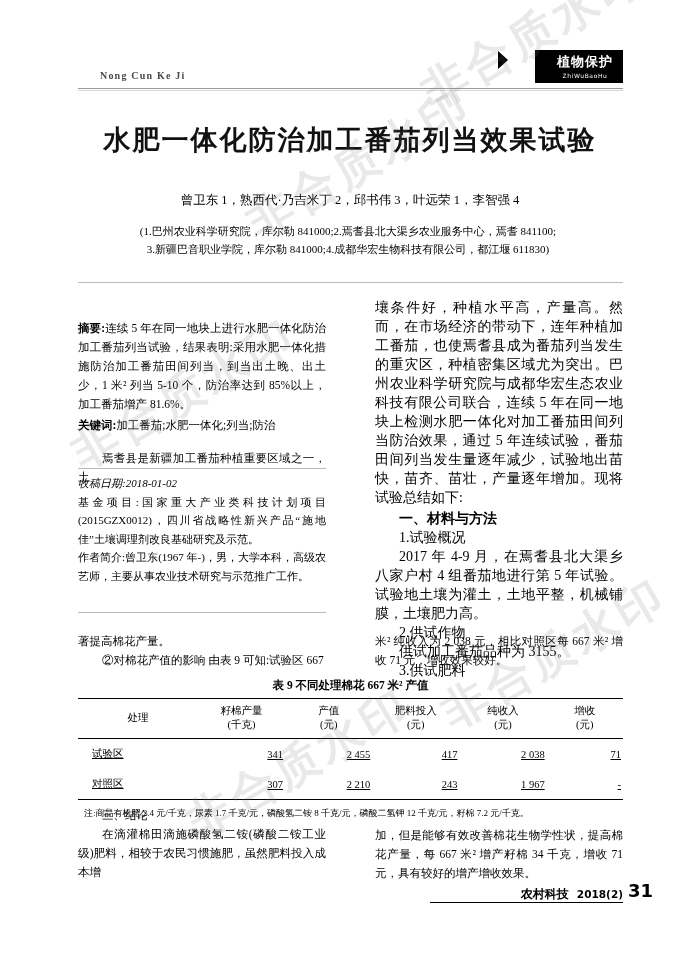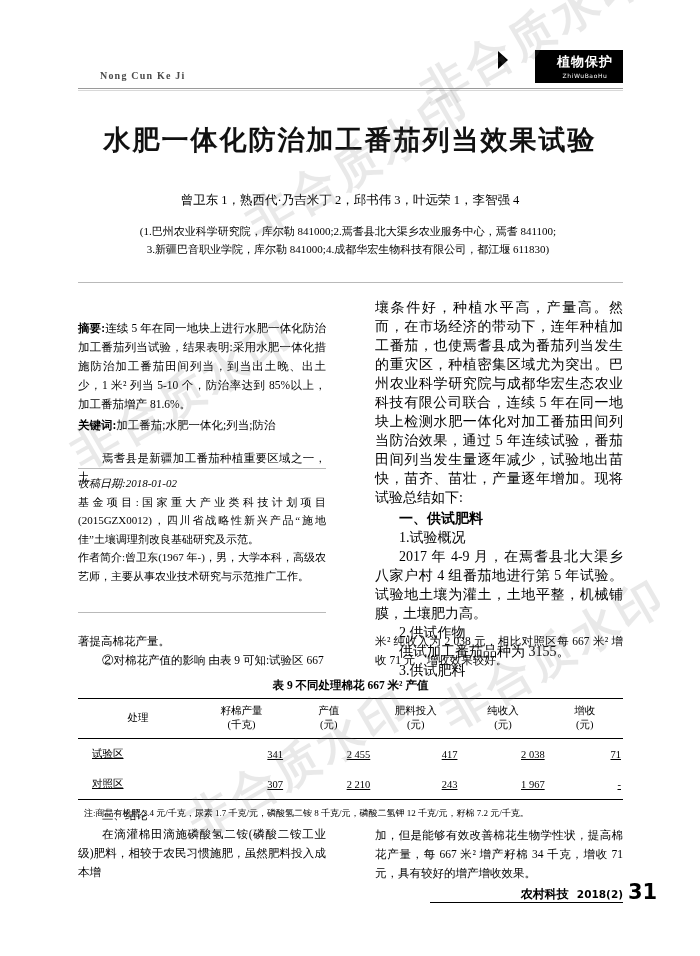--- a/index.html
+++ b/index.html
@@ -267,21 +267,21 @@
     font-family: "DejaVu Sans", sans-serif;
   }
   .footer .issue {
     font-size: 10.5px;
     margin-left: 8px;
   }
   .pageno {
     position: absolute;
     left: 628px; top: 880px;
     font-family: "DejaVu Sans", sans-serif;
-    font-size: 21px;
+    font-size: 18px;
     font-weight: bold;
   }
 
   
   .wm {
     position: absolute;
     font-family: "DejaVu Sans", sans-serif;
     font-weight: bold;
     color: rgba(120,120,120,0.16);
     transform: rotate(-30deg);
@@ -339,21 +339,21 @@
       <span>基金项目:</span><span>国家重大产业类科技计划项目(2015GZX0012)，四川省战略性新兴产品“施地佳”土壤调理剂改良基础研究及示范。</span>
     </p>
     <p style="margin:0;">
       <span>作者简介:</span><span>曾卫东(1967 年-)，男，大学本科，高级农艺师，主要从事农业技术研究与示范推广工作。</span>
     </p>
   </div>
   <div class="meta-rule-bottom"></div>
 
   <div class="col-right">
     <p style="margin:0;">壤条件好，种植水平高，产量高。然而，在市场经济的带动下，连年种植加工番茄，也使焉耆县成为番茄列当发生的重灾区，种植密集区域尤为突出。巴州农业科学研究院与成都华宏生态农业科技有限公司联合，连续 5 年在同一地块上检测水肥一体化对加工番茄田间列当防治效果，通过 5 年连续试验，番茄田间列当发生量逐年减少，试验地出苗快，苗齐、苗壮，产量逐年增加。现将试验总结如下:</p>
-    <p class="rcol-head indent" style="margin:2px 0 0 0;">一、供试肥料</p>
+    <p class="rcol-head indent" style="margin:2px 0 0 0;">一、材料与方法</p>
     <p class="indent" style="margin:0;">1.试验概况</p>
     <p class="indent" style="margin:0;">2017 年 4-9 月，在焉耆县北大渠乡八家户村 4 组番茄地进行第 5 年试验。试验地土壤为灌土，土地平整，机械铺膜，土壤肥力高。</p>
     <p class="indent" style="margin:0;">2.供试作物</p>
     <p class="indent" style="margin:0;">供试加工番茄品种为 3155。</p>
     <p class="indent" style="margin:0;">3.供试肥料</p>
   </div>
 
   <div class="lower-left">
     <p style="margin:0;">著提高棉花产量。</p>
     <p class="indent" style="margin:0;">②对棉花产值的影响  由表 9 可知:试验区 667</p>

